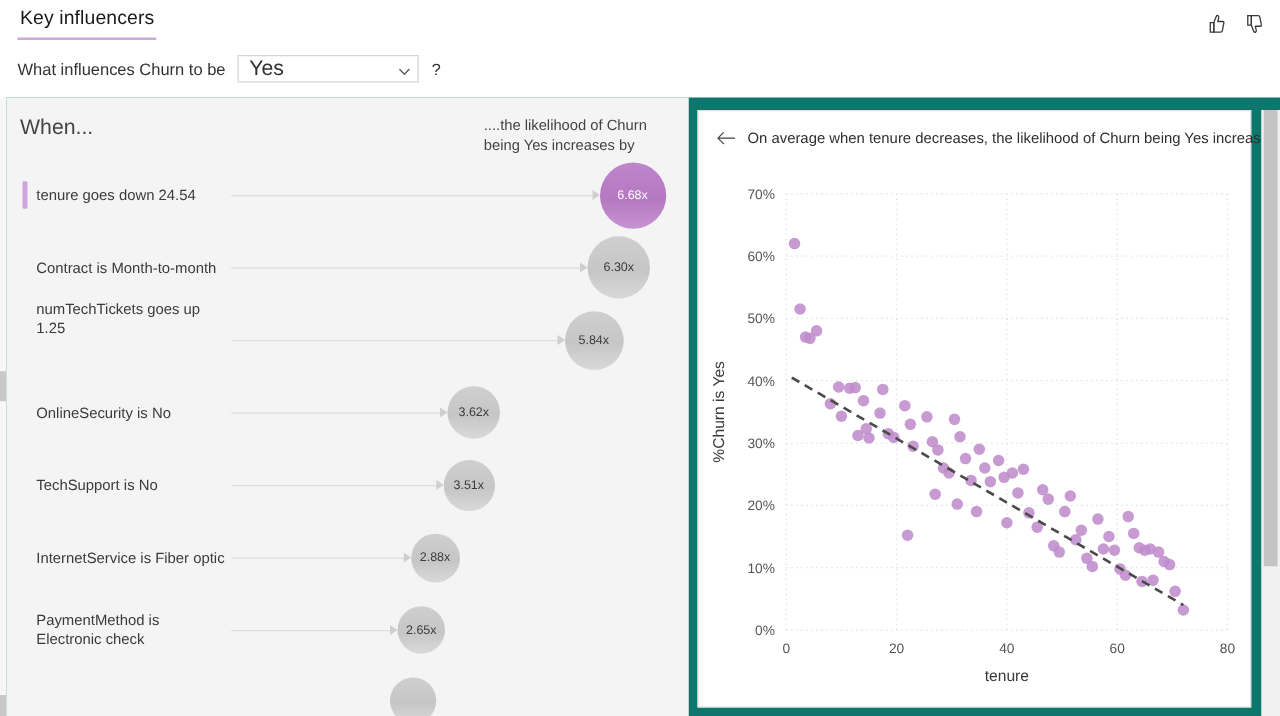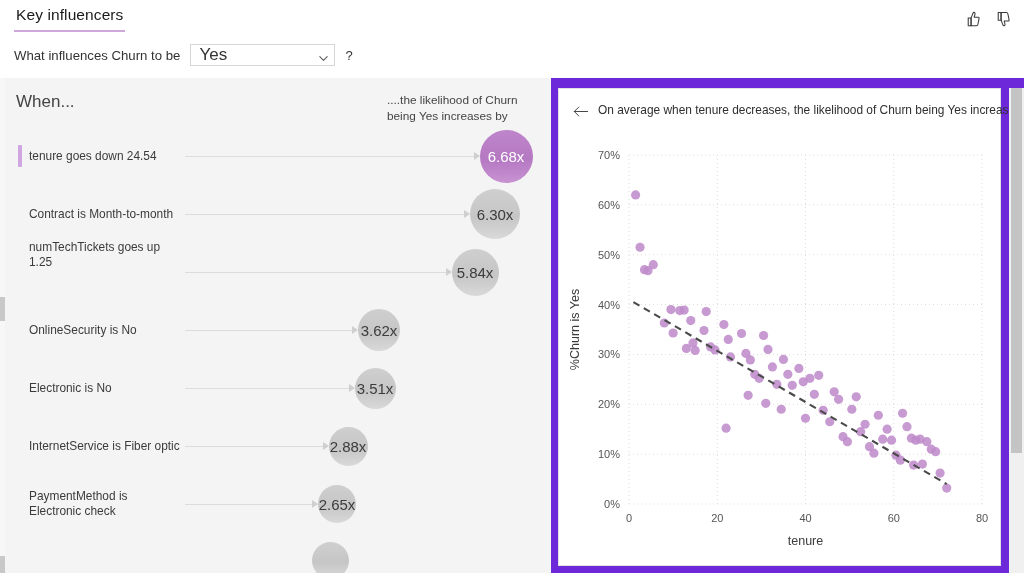--- a/index.html
+++ b/index.html
@@ -3,21 +3,21 @@
 <meta charset="utf-8">
 <style>
   * { box-sizing: border-box; }
   html, body {
     margin: 0; padding: 0;
     width: 1024px; height: 573px;
     background: #ffffff;
     font-family: "Liberation Sans", sans-serif;
     overflow: hidden;
   }
-  #app { position: relative; width: 1024px; height: 573px; background: #6d28d9; }
+  #app { position: relative; width: 1024px; height: 573px; background: #0f766e; }
 
   
   .page-scroll {
     position: absolute; left: 0; top: 0; width: 5px; height: 573px;
     background: #f7f7f7;
   }
   .page-scroll .thumb-a { position:absolute; left:0; top:0; width:5px; height:6px; background:#c8c8c8; }
   .page-scroll .thumb-b { position:absolute; left:0; top:297px; width:5px; height:24px; background:#c8c8c8; }
   .page-scroll .thumb-c { position:absolute; left:0; top:556px; width:5px; height:17px; background:#c8c8c8; }
 
@@ -81,21 +81,21 @@
     cursor: pointer; user-select: none;
   }
   .bubble.grey {
     background: linear-gradient(180deg,#cfcfcf 0%,#c6c6c6 55%,#d9d9d9 100%);
     color: #3c3c3c;
   }
   .bubble.purple {
     background: linear-gradient(180deg,#bf86cc 0%,#b578c2 55%,#c893d2 100%);
     color: #ffffff;
   }
-  .bubble span { font-size: 15px; }
+  .bubble span { font-size: 10px; }
 
   
   .chart-panel {
     position: absolute; left: 558px; top: 88px; width: 443px; height: 478px;
     background: #ffffff; border: 1px solid #e2e2e2;
   }
   .chart-title-row { position: absolute; left: 14px; top: 14px; display: flex; align-items: center; gap: 9px; }
   .back-arrow { width: 16px; height: 13px; cursor: pointer; flex: none; }
   .chart-title { font-size: 11.9px; color: #2f2f2f; white-space: nowrap; }
 
@@ -185,21 +185,21 @@
         </div>
         <div class="row">
           <div class="row-label" style="top: 192.5px;">OnlineSecurity is No</div>
           <div class="connector" style="left: 180px; width: 167px; top: 200px;"></div>
           <div class="arrowhead" style="left: 347px; top: 196px;"></div>
           <div class="bubble grey" style="width: 42px; height: 42px; left: 353px; top: 179px;">
             <span>3.62x</span>
           </div>
         </div>
         <div class="row">
-          <div class="row-label" style="top: 250.5px;">Electronic is No</div>
+          <div class="row-label" style="top: 250.5px;">TechSupport is No</div>
           <div class="connector" style="left: 180px; width: 163.5px; top: 258px;"></div>
           <div class="arrowhead" style="left: 343.5px; top: 254px;"></div>
           <div class="bubble grey" style="width: 41px; height: 41px; left: 349.5px; top: 237.5px;">
             <span>3.51x</span>
           </div>
         </div>
         <div class="row">
           <div class="row-label" style="top: 308.5px;">InternetService is Fiber optic</div>
           <div class="connector" style="left: 180px; width: 137.5px; top: 316px;"></div>
           <div class="arrowhead" style="left: 317.5px; top: 312px;"></div>

